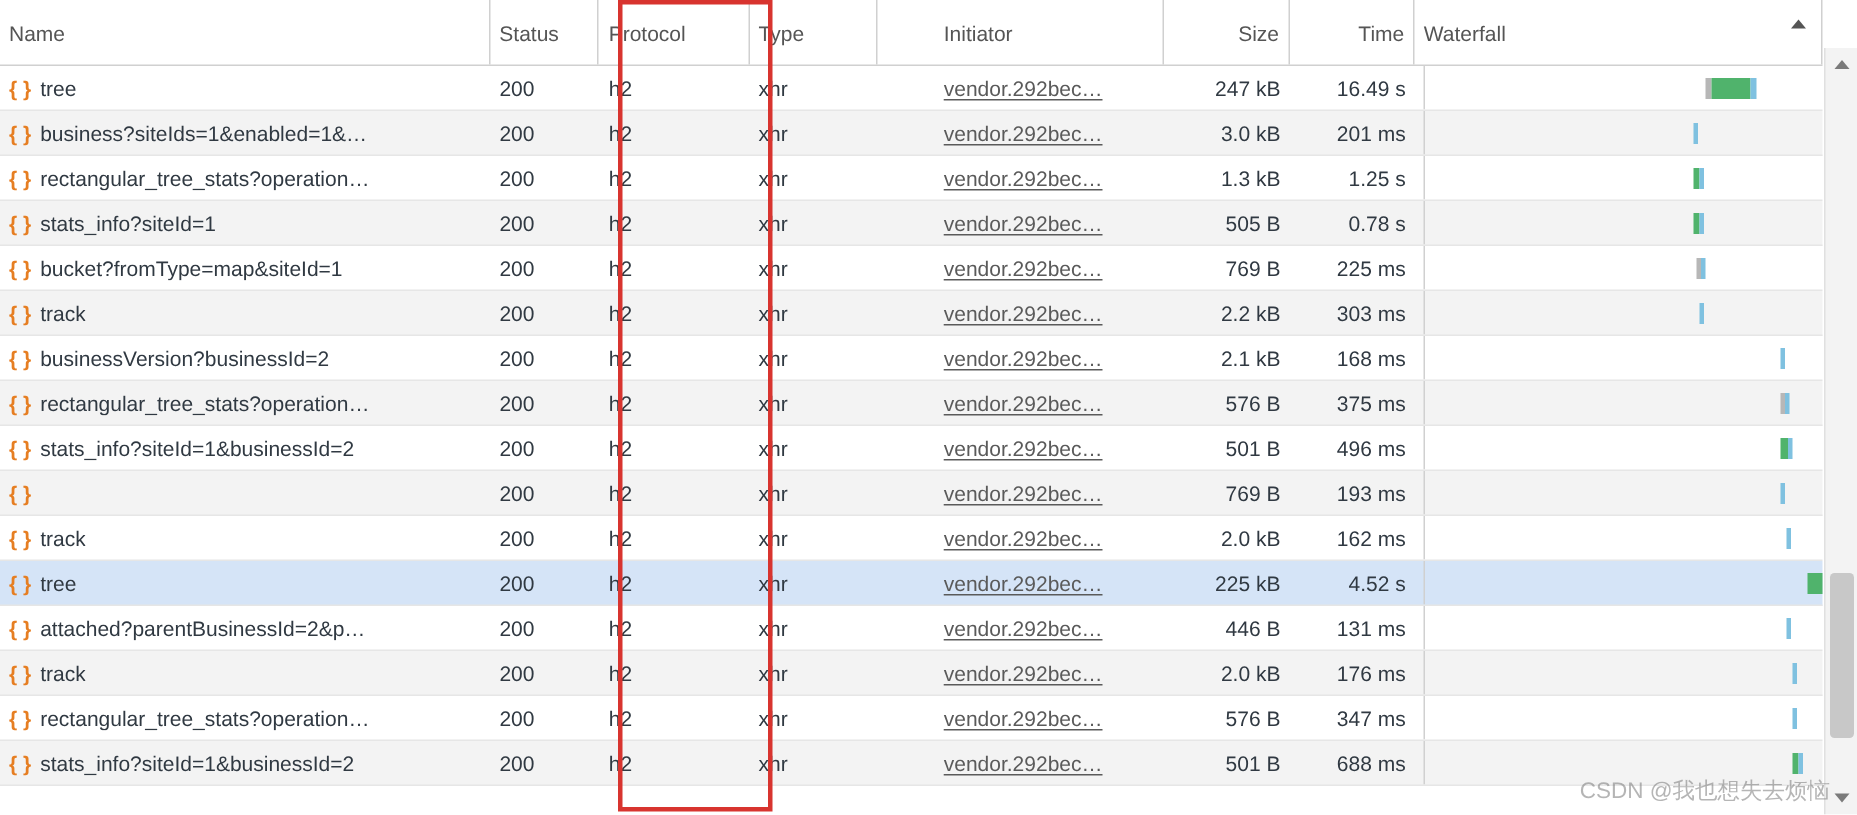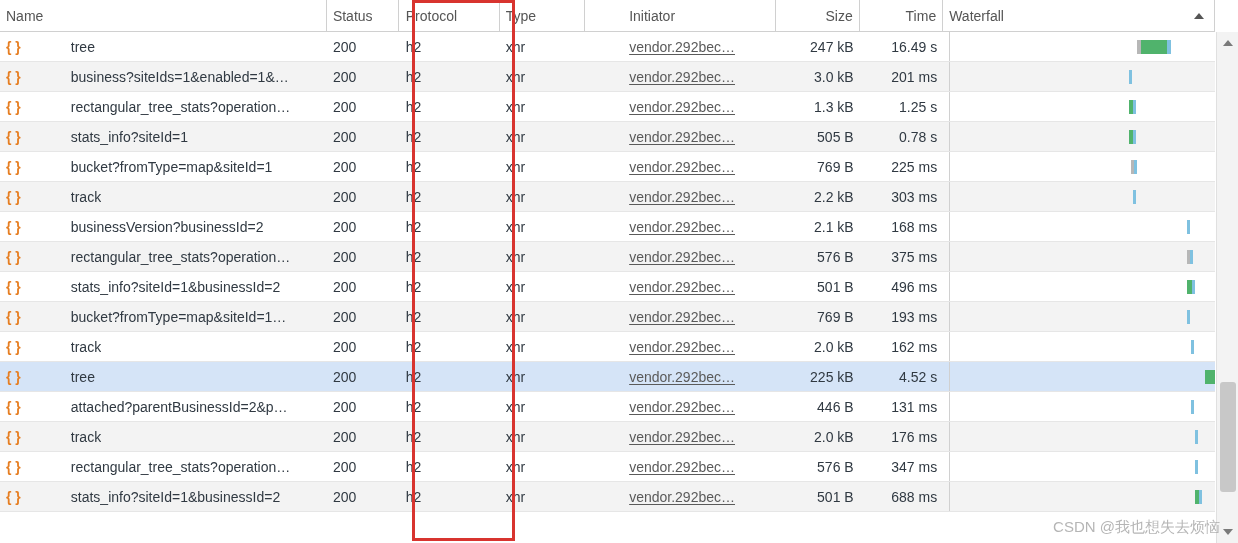--- a/index.html
+++ b/index.html
@@ -19,21 +19,21 @@
     width: 1215px;
     height: 100%;
   }
   .header-row, .data-row {
     display: flex;
     height: 30px;
     align-items: center;
     border-bottom: 1px solid #e6e6e6;
   }
   .header-row {
-    height: 32px;
+    height: 44px;
     background: #fff;
     font-weight: 400;
     color: #555;
     border-bottom: 1px solid #d0d0d0;
     position: relative;
   }
   .header-row .cell {
     border-right: 1px solid #d0d0d0;
   }
   .data-row.even { background: #fff; }
@@ -55,21 +55,21 @@
   .col-initiator { width: 158px; margin-left: 38px; }
   .col-size { width: 86px; justify-content: flex-end; }
   .col-time { width: 86px; justify-content: flex-end; }
   .col-waterfall { width: 281px; position: relative; }
   .icon-braces {
     color: #e67e22;
     font-weight: bold;
     margin-right: 6px;
     flex: 0 0 auto;
   }
-  .name-text { overflow:hidden; text-overflow:ellipsis;margin-left:44px; }
+  .name-text { overflow:hidden; text-overflow:ellipsis; }
   .initiator-link {
     color: #5a5a5a;
     text-decoration: underline;
     text-underline-offset: 2px;
   }
   .highlight-box {
     position: absolute;
     border: 3px solid #d8342f;
     left: 412px;
     top: 0px;
@@ -339,21 +339,20 @@
           <div class="waterfall-track">
             <div class="vruler" style="left: 6px;"></div>
             <div class="wf-bar wf-seg-green" style="left: 244px; width: 5px;"></div>
             <div class="wf-bar wf-seg-download" style="left: 249px; width: 3px;"></div>
           </div>
         </div>
       </div>
       <div class="data-row odd">
         <div class="cell col-name">
           <span class="icon-braces">{ }</span>
-          <span class="name-text">bucket?fromType=map&amp;siteId=1…</span>
         </div>
         <div class="cell col-status">200</div>
         <div class="cell col-protocol">h2</div>
         <div class="cell col-type">xhr</div>
         <div class="cell col-initiator">
           <span class="initiator-link">vendor.292bec…</span>
         </div>
         <div class="cell col-size">769 B</div>
         <div class="cell col-time">193 ms</div>
         <div class="cell col-waterfall">

